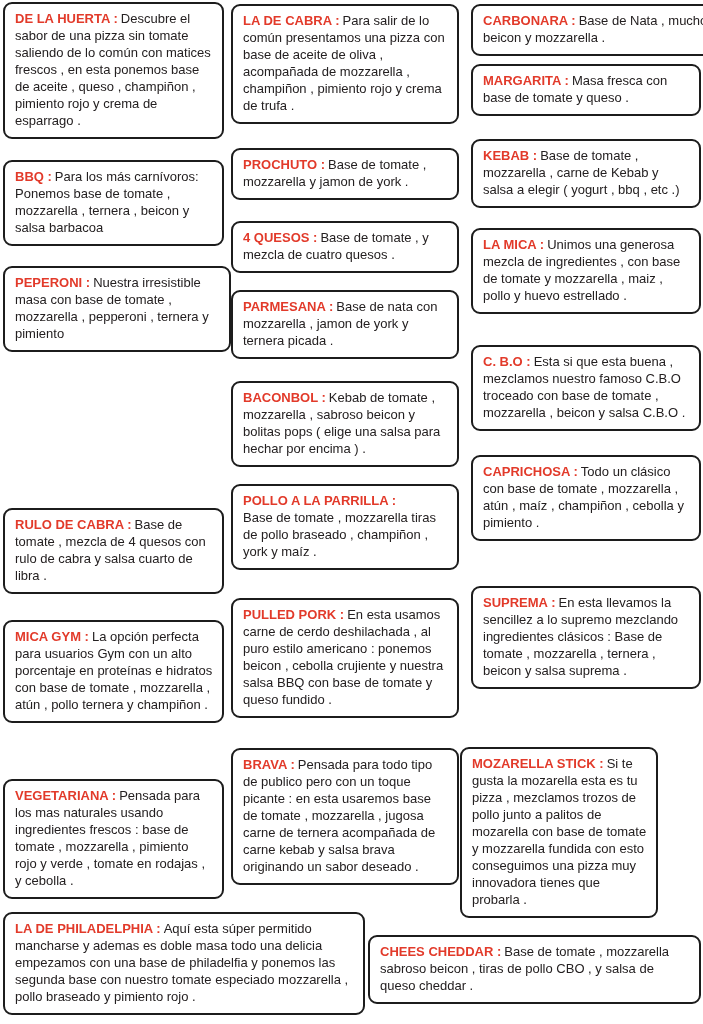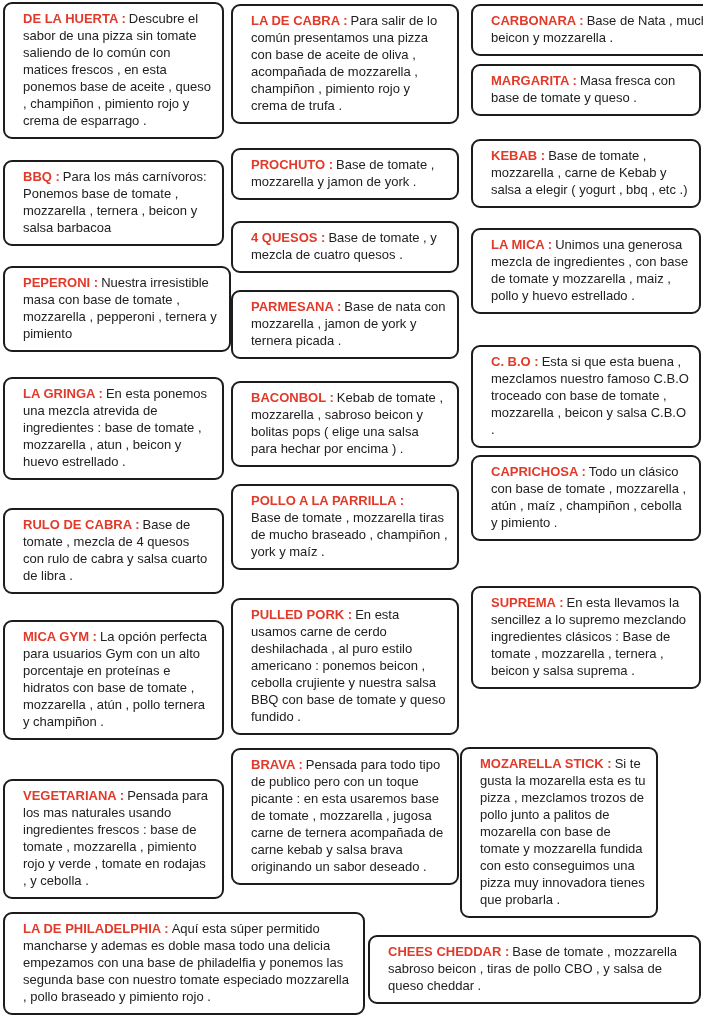--- a/index.html
+++ b/index.html
@@ -15,21 +15,21 @@
     width: 703px;
     height: 1024px;
     overflow: hidden;
     background: #ffffff;
   }
   .card {
     position: absolute;
     background: #ffffff;
     border: 2px solid #1c1c1c;
     border-radius: 9px;
-    padding: 6px 9px 8px 18px;
+    padding: 6px 9px 8px 10px;
     font-size: 13px;
     line-height: 17px;
     color: #242021;
   }
   .pname {
     color: #e23a2a;
     font-weight: bold;
     margin-right: 3px;
   }
   .pdesc { color: #242021; }
@@ -41,23 +41,20 @@
 <div class="menu">
 
   <div class="card" style="left:3px;top:2px;width:221px">
     <span class="pname">DE LA HUERTA :</span><span class="pdesc">Descubre el sabor de una pizza sin tomate saliendo de lo común con matices frescos , en esta ponemos base de aceite , queso , champiñon , pimiento rojo y crema de esparrago .</span>
   </div>
   <div class="card" style="left:3px;top:160px;width:221px">
     <span class="pname">BBQ :</span><span class="pdesc">Para los más carnívoros: Ponemos base de tomate , mozzarella , ternera , beicon y salsa barbacoa</span>
   </div>
   <div class="card" style="left:3px;top:266px;width:228px">
     <span class="pname">PEPERONI :</span><span class="pdesc">Nuestra irresistible masa con base de tomate , mozzarella , pepperoni , ternera y pimiento</span>
-  </div>
-  <div class="card" style="left:3px;top:377px;width:221px">
-    <span class="pname">LA GRINGA :</span><span class="pdesc">En esta ponemos una mezcla atrevida de ingredientes : base de tomate , mozzarella , atun , beicon y huevo estrellado .</span>
   </div>
   <div class="card" style="left:3px;top:508px;width:221px">
     <span class="pname">RULO DE CABRA :</span><span class="pdesc">Base de tomate , mezcla de 4 quesos con rulo de cabra y salsa cuarto de libra .</span>
   </div>
   <div class="card" style="left:3px;top:620px;width:221px">
     <span class="pname">MICA GYM :</span><span class="pdesc">La opción perfecta para usuarios Gym con un alto porcentaje en proteínas e hidratos con base de tomate , mozzarella , atún , pollo ternera y champiñon .</span>
   </div>
   <div class="card" style="left:3px;top:779px;width:221px">
     <span class="pname">VEGETARIANA :</span><span class="pdesc">Pensada para los mas naturales usando ingredientes frescos : base de tomate , mozzarella , pimiento rojo y verde , tomate en rodajas , y cebolla .</span>
   </div>
@@ -74,21 +71,21 @@
   <div class="card" style="left:231px;top:221px;width:228px">
     <span class="pname">4 QUESOS :</span><span class="pdesc">Base de tomate , y mezcla de cuatro quesos .</span>
   </div>
   <div class="card" style="left:231px;top:290px;width:228px">
     <span class="pname">PARMESANA :</span><span class="pdesc">Base de nata con mozzarella , jamon de york y ternera picada .</span>
   </div>
   <div class="card" style="left:231px;top:381px;width:228px">
     <span class="pname">BACONBOL :</span><span class="pdesc">Kebab de tomate , mozzarella , sabroso beicon y bolitas pops ( elige una salsa para hechar por encima ) .</span>
   </div>
   <div class="card name-block" style="left:231px;top:484px;width:228px">
-    <span class="pname">POLLO A LA PARRILLA :</span><span class="pdesc">Base de tomate , mozzarella tiras de mucho braseado , champiñon , york y maíz .</span>
+    <span class="pname">POLLO A LA PARRILLA :</span><span class="pdesc">Base de tomate , mozzarella tiras de pollo braseado , champiñon , york y maíz .</span>
   </div>
   <div class="card" style="left:231px;top:598px;width:228px">
     <span class="pname">PULLED PORK :</span><span class="pdesc">En esta usamos carne de cerdo deshilachada , al puro estilo americano : ponemos beicon , cebolla crujiente y nuestra salsa BBQ con base de tomate y queso fundido .</span>
   </div>
   <div class="card" style="left:231px;top:748px;width:228px">
     <span class="pname">BRAVA :</span><span class="pdesc">Pensada para todo tipo de publico pero con un toque picante : en esta usaremos base de tomate , mozzarella , jugosa carne de ternera acompañada de carne kebab y salsa brava originando un sabor deseado .</span>
   </div>
 
   <div class="card" style="left:471px;top:4px;width:264px">
     <span class="pname">CARBONARA :</span><span class="pdesc">Base de Nata , mucho beicon y mozzarella .</span>

